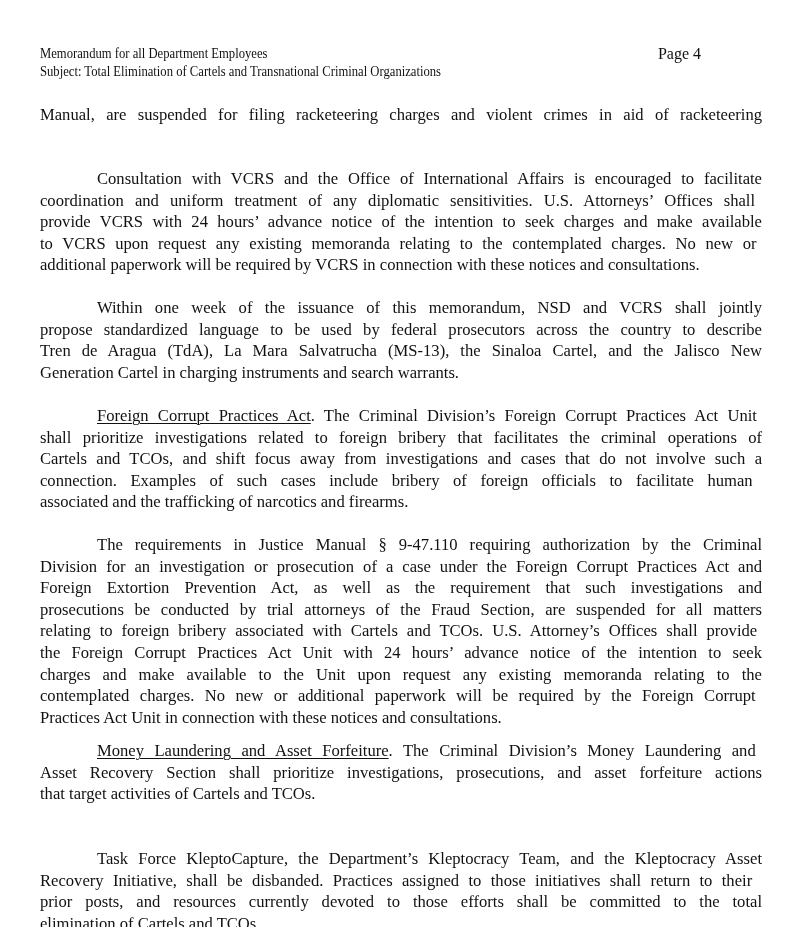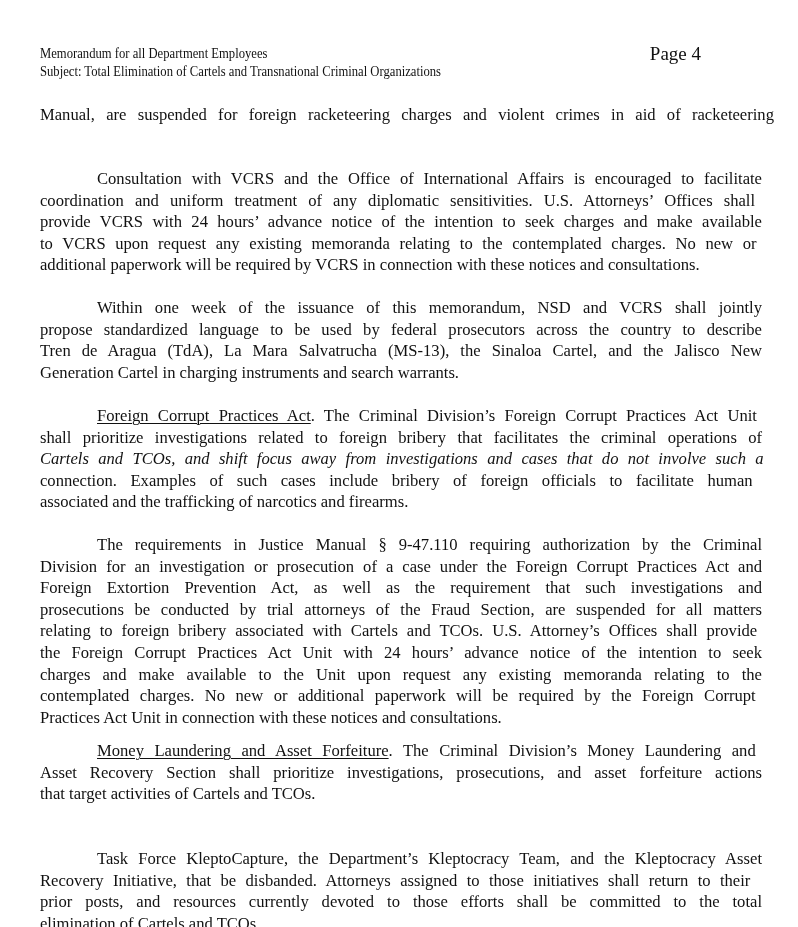--- a/index.html
+++ b/index.html
@@ -30,21 +30,21 @@
       font-size: 13.6px;
       line-height: 18px;
       transform: scaleX(0.93);
       transform-origin: left top;
     }
     .header .line { display: block; white-space: nowrap; }
     .page-num {
       position: absolute;
       right: 37px;
       top: 45px;
-      font-size: 19px;
+      font-size: 16px;
       line-height: 18px;
       white-space: nowrap;
     }
     .para {
       position: absolute;
       left: 40px;
       width: 722px;
       font-size: 16.6px;
       line-height: 21.6px;
     }
@@ -85,42 +85,42 @@
 
 <div class="page">
 
   <div class="header">
     <span class="line">Memorandum for all Department Employees</span>
     <span class="line">Subject:  Total Elimination of Cartels and Transnational Criminal Organizations</span>
   </div>
   <div class="page-num">Page 4</div>
 
   <div class="para para-1">
-    <span class="ln"><span class="ln-inner" style="word-spacing: 7.14663px;">Manual, are suspended for foreign racketeering charges and violent crimes in aid of racketeering</span></span>
+    <span class="ln"><span class="ln-inner" style="word-spacing: 7.14663px;">Manual, are suspended for filing racketeering charges and violent crimes in aid of racketeering</span></span>
   </div>
 
   <div class="para para-2">
     <span class="ln indent"><span class="ln-inner" style="word-spacing: 5.72266px;">Consultation with VCRS and the Office of International Affairs is encouraged to facilitate</span></span>
     <span class="ln"><span class="ln-inner" style="word-spacing: 6.91276px;">coordination and uniform treatment of any diplomatic sensitivities.  U.S. Attorneys’ Offices shall</span></span>
     <span class="ln"><span class="ln-inner" style="word-spacing: 5.21563px;">provide VCRS with 24 hours’ advance notice of the intention to seek charges and make available</span></span>
     <span class="ln"><span class="ln-inner" style="word-spacing: 5.50104px;">to VCRS upon request any existing memoranda relating to the contemplated charges.  No new or</span></span>
     <span class="ln last"><span class="ln-inner">additional paperwork will be required by VCRS in connection with these notices and consultations.</span></span>
   </div>
 
   <div class="para para-3">
     <span class="ln indent"><span class="ln-inner" style="word-spacing: 8.25962px;">Within one week of the issuance of this memorandum, NSD and VCRS shall jointly</span></span>
     <span class="ln"><span class="ln-inner" style="word-spacing: 7.15625px;">propose standardized language to be used by federal prosecutors across the country to describe</span></span>
     <span class="ln"><span class="ln-inner" style="word-spacing: 6.88393px;">Tren de Aragua (TdA), La Mara Salvatrucha (MS-13), the Sinaloa Cartel, and the Jalisco New</span></span>
     <span class="ln last"><span class="ln-inner">Generation Cartel in charging instruments and search warrants.</span></span>
   </div>
 
   <div class="para para-4">
     <span class="ln indent"><span class="ln-inner" style="word-spacing: 5.05208px;"><span class="u">Foreign Corrupt Practices Act</span><span>.  The Criminal Division’s Foreign Corrupt Practices Act Unit</span></span></span>
     <span class="ln"><span class="ln-inner" style="word-spacing: 7.17578px;">shall prioritize investigations related to foreign bribery that facilitates the criminal operations of</span></span>
-    <span class="ln"><span class="ln-inner" style="word-spacing: 5.19434px; font-style: italic;">Cartels and TCOs, and shift focus away from investigations and cases that do not involve such a</span></span>
+    <span class="ln"><span class="ln-inner" style="word-spacing: 5.19434px;">Cartels and TCOs, and shift focus away from investigations and cases that do not involve such a</span></span>
     <span class="ln"><span class="ln-inner" style="word-spacing: 9.3774px;">connection.  Examples of such cases include bribery of foreign officials to facilitate human</span></span>
     <span class="ln last"><span class="ln-inner">associated and the trafficking of narcotics and firearms.</span></span>
   </div>
 
   <div class="para para-5">
     <span class="ln indent"><span class="ln-inner" style="word-spacing: 7.89205px;">The requirements in Justice Manual § 9-47.110 requiring authorization by the Criminal</span></span>
     <span class="ln"><span class="ln-inner" style="word-spacing: 4.84687px;">Division for an investigation or prosecution of a case under the Foreign Corrupt Practices Act and</span></span>
     <span class="ln"><span class="ln-inner" style="word-spacing: 10.8945px;">Foreign Extortion Prevention Act, as well as the requirement that such investigations and</span></span>
     <span class="ln"><span class="ln-inner" style="word-spacing: 6.51116px;">prosecutions be conducted by trial attorneys of the Fraud Section, are suspended for all matters</span></span>
     <span class="ln"><span class="ln-inner" style="word-spacing: 4.8058px;">relating to foreign bribery associated with Cartels and TCOs.  U.S. Attorney’s Offices shall provide</span></span>
@@ -131,18 +131,18 @@
   </div>
 
   <div class="para para-6">
     <span class="ln indent"><span class="ln-inner" style="word-spacing: 6.31108px;"><span class="u">Money Laundering and Asset Forfeiture</span><span>.  The Criminal Division’s Money Laundering and</span></span></span>
     <span class="ln"><span class="ln-inner" style="word-spacing: 8.79063px;">Asset Recovery Section shall prioritize investigations, prosecutions, and asset forfeiture actions</span></span>
     <span class="ln last"><span class="ln-inner">that target activities of Cartels and TCOs.</span></span>
   </div>
 
   <div class="para para-7">
     <span class="ln indent"><span class="ln-inner" style="word-spacing: 6.03125px;">Task Force KleptoCapture, the Department’s Kleptocracy Team, and the Kleptocracy Asset</span></span>
-    <span class="ln"><span class="ln-inner" style="word-spacing: 5.19085px;">Recovery Initiative, that be disbanded.  Attorneys assigned to those initiatives shall return to their</span></span>
+    <span class="ln"><span class="ln-inner" style="word-spacing: 5.19085px;">Recovery Initiative, shall be disbanded.  Practices assigned to those initiatives shall return to their</span></span>
     <span class="ln"><span class="ln-inner" style="word-spacing: 8.76897px;">prior posts, and resources currently devoted to those efforts shall be committed to the total</span></span>
     <span class="ln last"><span class="ln-inner">elimination of Cartels and TCOs.</span></span>
   </div>
 
 </div>
 
 </body></html>

